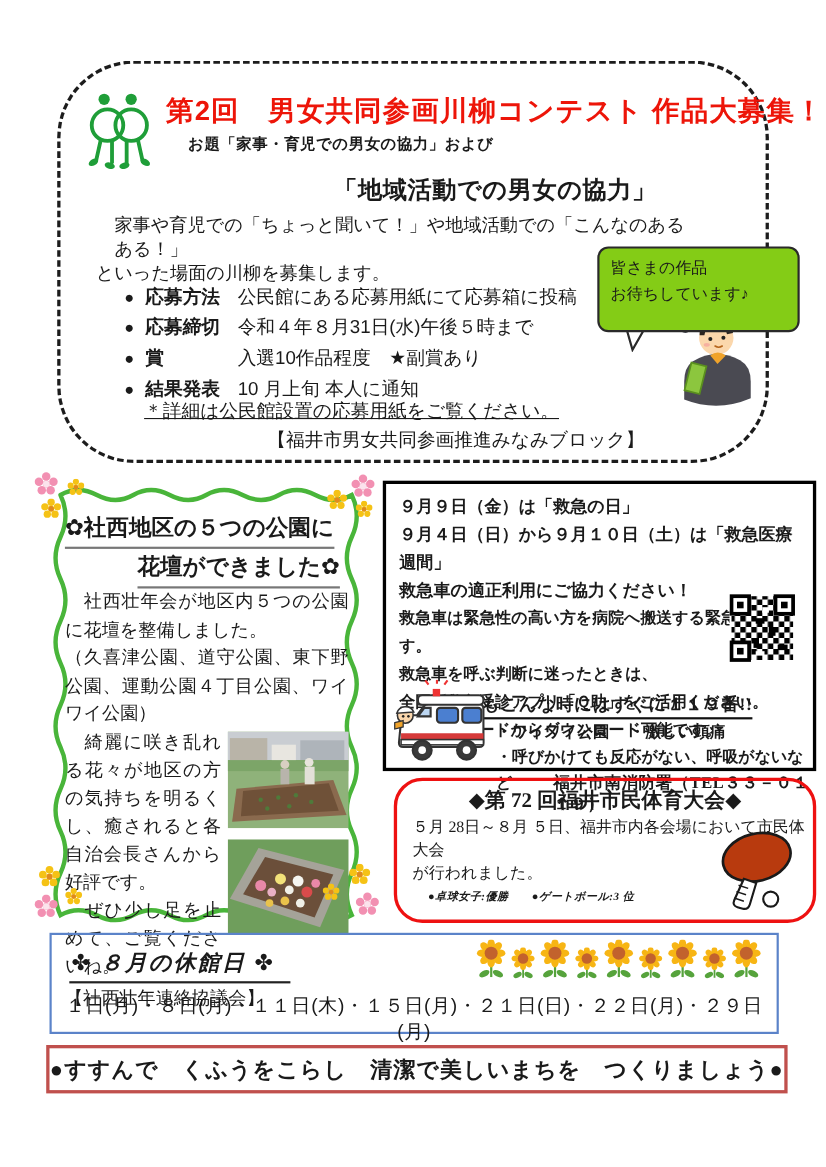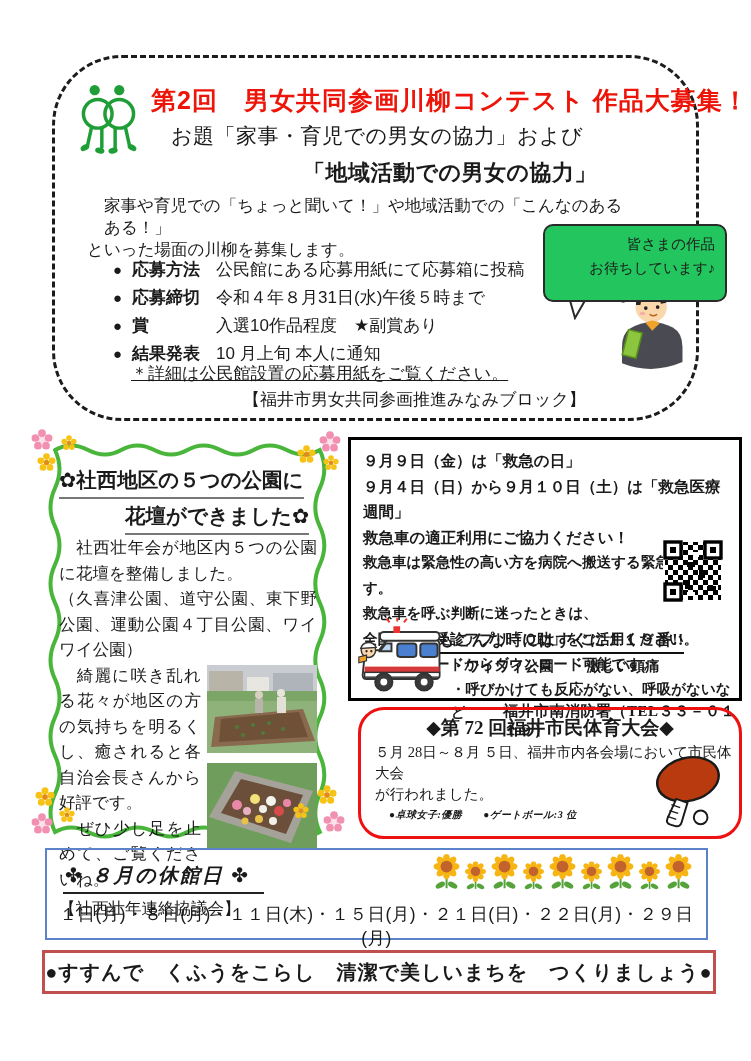--- a/index.html
+++ b/index.html
@@ -5,33 +5,33 @@
   html,body{margin:0;padding:0;background:#fff;}
   body{width:751px;height:1061px;position:relative;overflow:hidden;
        font-family:"Liberation Sans","DejaVu Sans",sans-serif;color:#1a1a1a;}
   .abs{position:absolute;}
 
   
   .contest-box{left:52px;top:55px;width:641px;height:360px;
     border:3px dashed #1c1c1c;border-radius:70px;}
   .contest-title{left:96px;top:26px;font-size:25px;font-weight:700;color:#ed1509;
     letter-spacing:1px;white-space:nowrap;}
-  .theme1{left:116px;top:64px;font-size:21px;font-weight:400;letter-spacing:.5px;}
+  .theme1{left:116px;top:64px;font-size:14px;font-weight:700;letter-spacing:.5px;}
   .theme2{left:248px;top:100px;font-size:22px;font-weight:800;letter-spacing:.5px;}
   .contest-para{left:32px;top:136px;width:540px;font-size:16.5px;line-height:22px;}
   .contest-para .ind{padding-left:17px;}
   .bullet-list{left:58px;top:200px;width:480px;font-size:17px;}
   .bullet-row{display:flex;align-items:baseline;height:28px;}
   .bullet-row .dot{font-size:15px;margin-right:10px;}
   .bullet-row .lbl{width:84px;font-weight:600;}
   .contest-note{left:76px;top:304px;font-size:17px;text-decoration:underline;}
   .contest-credit{left:188px;top:330px;font-size:17px;}
-  .bubble{left:488px;top:166px;width:160px;height:62px;background:#22c55e;
+  .bubble{left:488px;top:166px;width:160px;height:62px;background:#84cc16;
     border:2px solid #2a2a2a;border-radius:10px;font-size:14.5px;line-height:24px;
-    padding:6px 10px;z-index:3;text-align:right;}
+    padding:6px 10px;z-index:3;}
   .bubble-tail{left:506px;top:232px;z-index:2;}
   .mascot{left:540px;top:208px;width:108px;height:108px;z-index:1;}
   .logo{left:20px;top:22px;width:68px;height:86px;}
 
   
   .park-box{left:35px;top:437px;width:305px;height:408px;}
   .park-border{left:0;top:0;width:305px;height:408px;}
   .park-inner{left:24px;top:26px;width:258px;}
   .park-title{font-size:20.5px;font-weight:800;line-height:34px;}
   .park-title .t1{display:inline-block;border-bottom:2px solid #777;}

